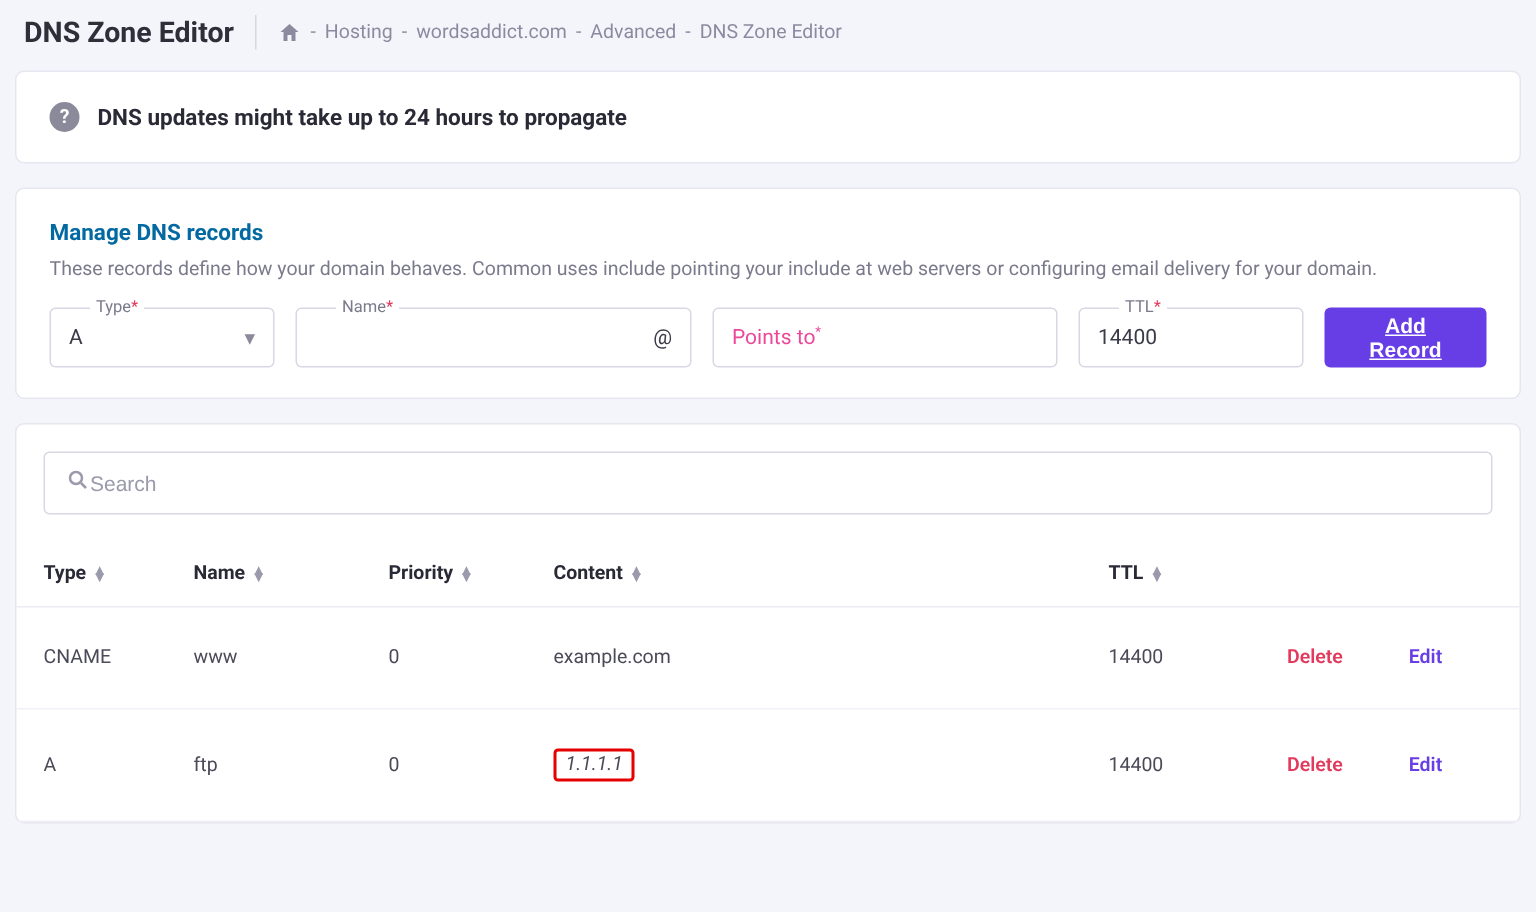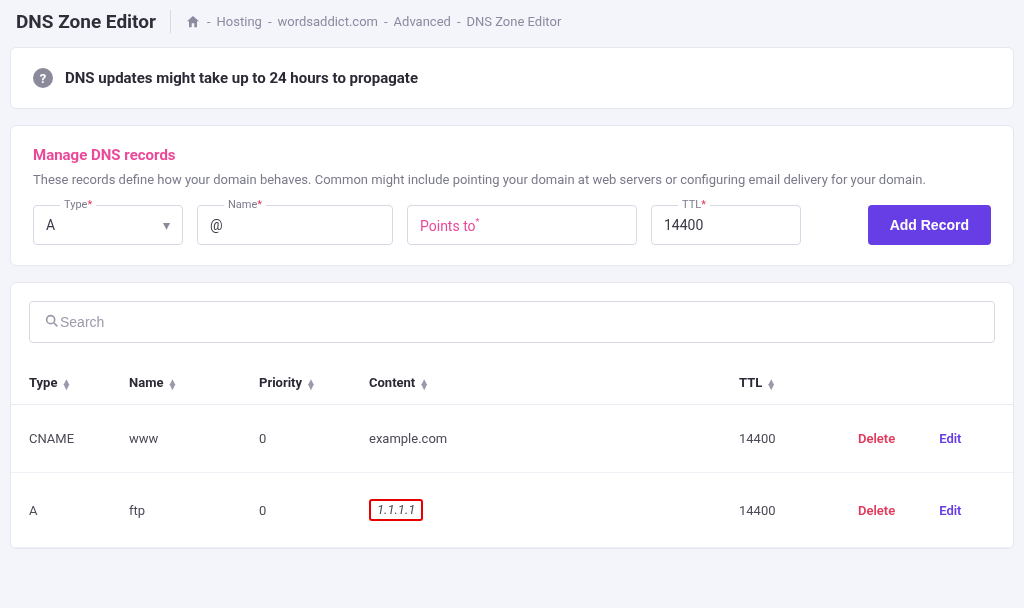--- a/index.html
+++ b/index.html
@@ -50,35 +50,35 @@
     gap: 12px;
   }
   .notice-head .q-icon {
     width: 20px; height: 20px; border-radius: 50%;
     background: #8a8a9a; color: #fff;
     display: flex; align-items: center; justify-content: center;
     font-size: 13px; font-weight: 700;
   }
   .notice-title { font-weight: 700; font-size: 15px; color: #2a2a36; text-align: center;}
   .notice-body { color: #7a7a8c; font-size: 13px; }
-  .manage-title { font-weight: 700; font-size: 15px; color: #ec4899; margin-bottom:8px;}
+  .manage-title { font-weight: 700; font-size: 15px; color: #0369a1; margin-bottom:8px;}
   .manage-desc  { color: #7a7a8c; font-size: 13px; margin-bottom: 18px;}
   .form-row { display: flex; gap: 14px; align-items: stretch; }
   .field {
     position: relative;
     border: 1px solid #d8d8e4;
     border-radius: 4px;
     height: 40px;
     display: flex; align-items: center;
     padding: 0 12px;
     background: #fff;
     flex: 1;
   }
   .field.type { width: 150px; flex:none;}
-  .field.name { width: 196px; flex:none;}
+  .field.name { width: 264px; flex:none;text-align:right;}
   .field.points { width: 230px; flex:none;}
   .field.ttl { width: 150px; flex:none;}
   .field-label {
     position: absolute;
     top: -8px; left: 26px;
     background: #fff;
     padding: 0 4px;
     font-size: 11px;
     color: #7a7a8c;
   }
@@ -90,20 +90,21 @@
     background: #673de6;
     color: #fff;
     border: none;
     border-radius: 4px;
     height: 40px;
     padding: 0 22px;
     font-weight: 700;
     font-size: 14px;
     cursor: pointer;
     margin-left: auto;
+    text-decoration: underline;
   }
   .table-card {
     background: #fff;
     border: 1px solid #e6e6f0;
     border-radius: 6px;
     margin: 0 10px;
     padding: 18px 0 0 0;
   }
   .search-wrap { padding: 0 18px 18px 18px;}
   .search {
@@ -176,21 +177,21 @@
 
 <div class="card notice">
   <div class="notice-head">
     <div class="q-icon">?</div>
     <div class="notice-title">DNS updates might take up to 24 hours to propagate</div>
   </div>
 </div>
 
 <div class="card">
   <div class="manage-title">Manage DNS records</div>
-  <div class="manage-desc">These records define how your domain behaves. Common might include pointing your domain at web servers or configuring email delivery for your domain.</div>
+  <div class="manage-desc">These records define how your domain behaves. Common uses include pointing your include at web servers or configuring email delivery for your domain.</div>
   <div class="form-row">
     <div class="field type">
       <span class="field-label"><span>Type</span><span class="req">*</span></span>
       <span class="field-value">A</span>
       <span class="chevron">▾</span>
     </div>
     <div class="field name">
       <span class="field-label"><span>Name</span><span class="req">*</span></span>
       <span class="field-value">@</span>
     </div>

